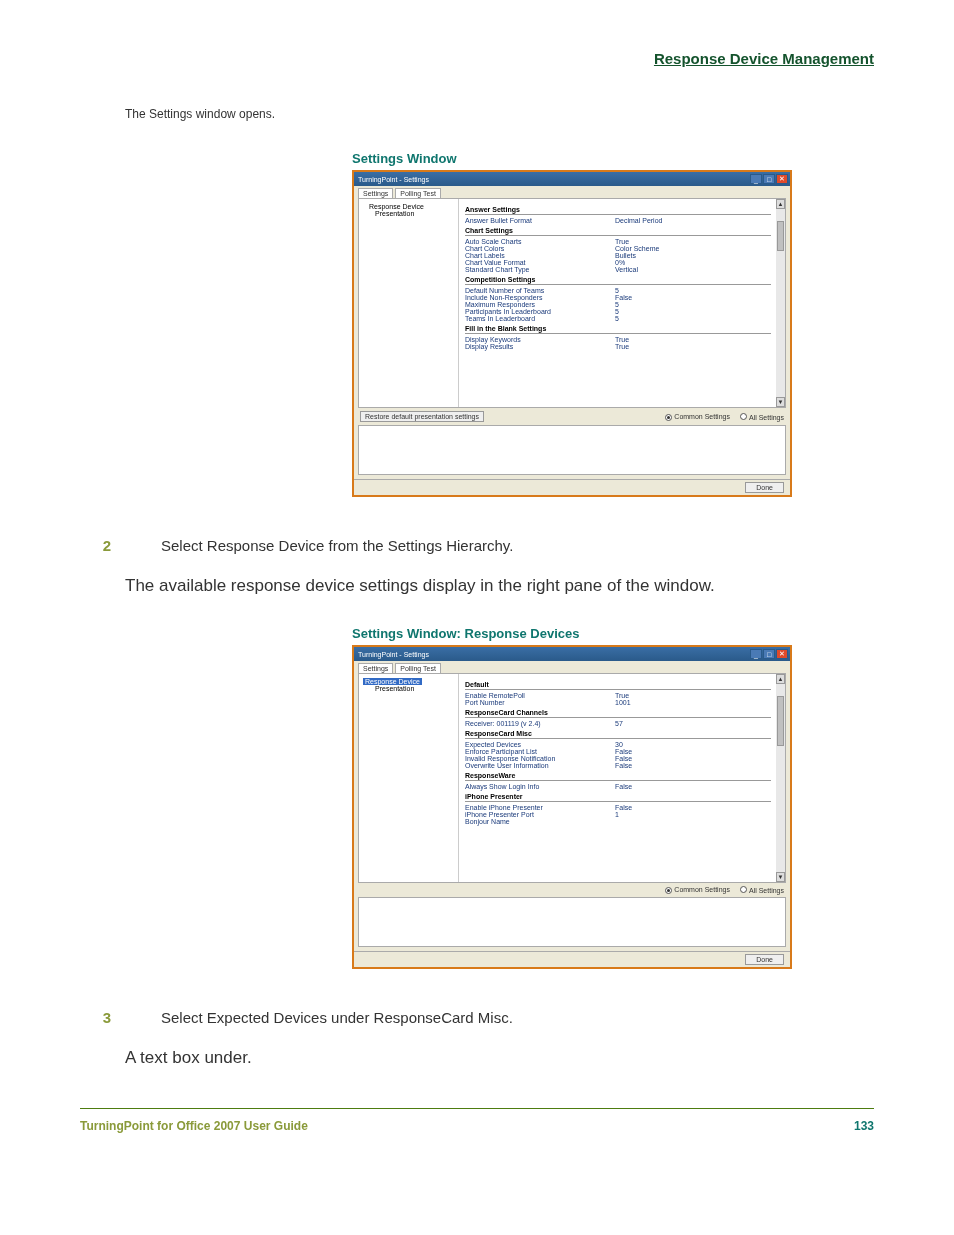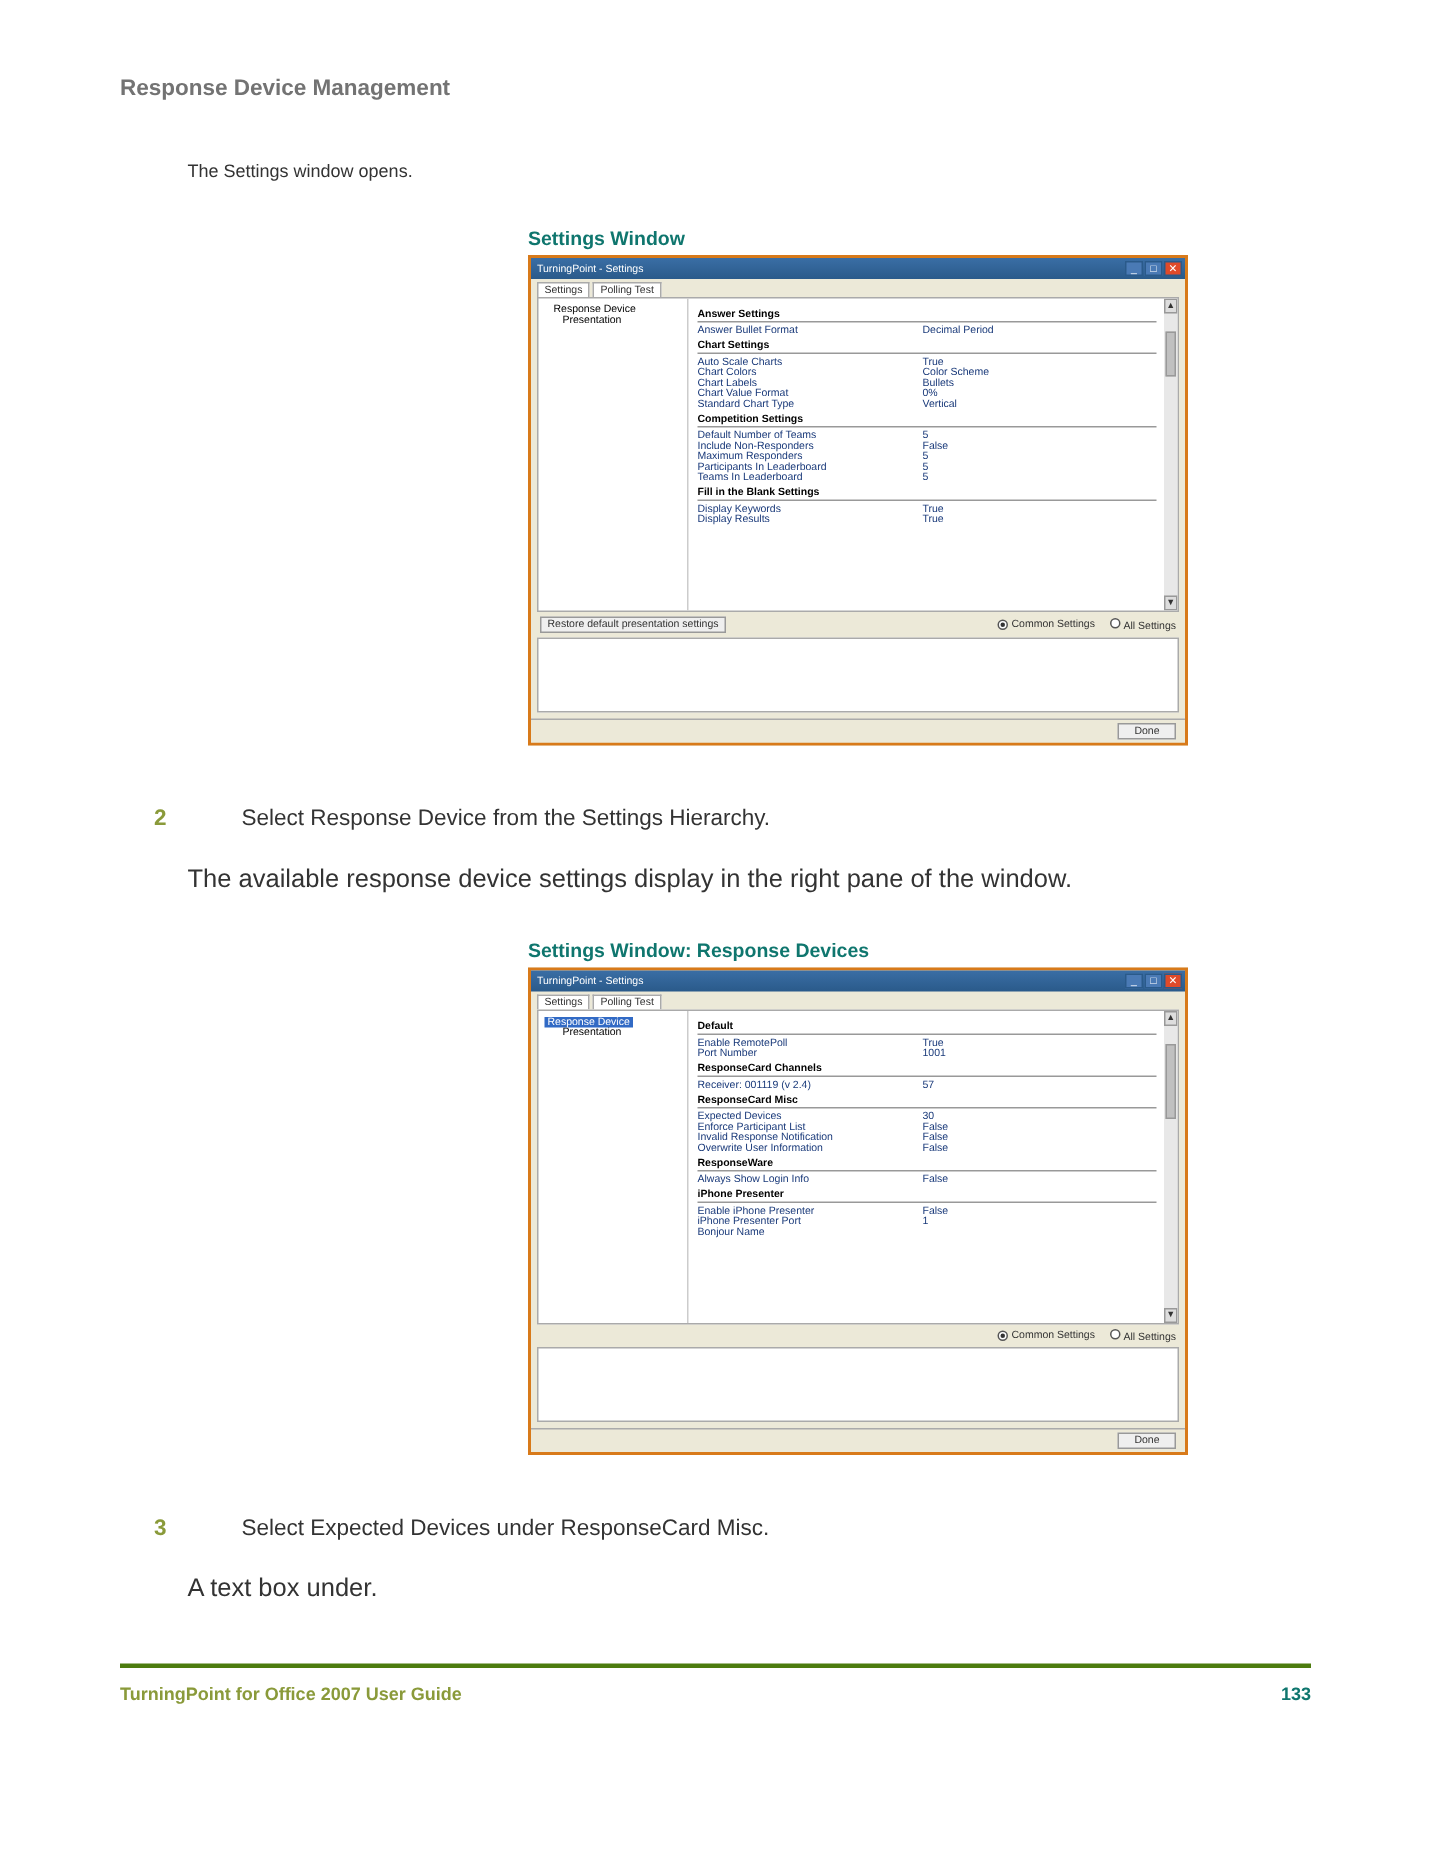--- a/index.html
+++ b/index.html
@@ -4,24 +4,26 @@
 <style>
   * { box-sizing: border-box; margin: 0; padding: 0; }
   body {
     font-family: "Segoe UI", Arial, sans-serif;
     background: #fff;
     color: #333;
     width: 954px;
     padding: 50px 80px 40px 80px;
   }
   .header-right {
-    color: #737373;
+    text-align: right;
+    color: #14532d;
     font-size: 15px;
     font-weight: 600;
     margin-bottom: 40px;
+    text-decoration: underline;
   }
   .body-text {
     font-size: 12px;
     margin-bottom: 30px;
     margin-left: 45px;
   }
   .caption {
     color: #0f766e;
     font-size: 13px;
     font-weight: 700;
@@ -120,21 +122,21 @@
   .done-btn {
     border: 1px solid #999;
     background: #efefef;
     padding: 1px 10px;
     font-size: 7px;
   }
   .step-row { display: flex; margin-bottom: 22px; }
   .step-num { width: 45px; text-align: right; padding-right: 14px; color: #8a9a3a; font-weight: 700; font-size: 15px; }
   .step-text { font-size: 15px; flex: 1; margin-left: 36px; }
   .sub-text { margin-left: 45px; font-size: 17px; margin-bottom: 30px; }
-  .footer-line { border-top: 3px solid #4d7c0f; margin-top: 40px; padding-top: 10px; display: flex; justify-content: space-between; font-size: 12px;}
+  .footer-line { border-top: 1px solid #4d7c0f; margin-top: 40px; padding-top: 10px; display: flex; justify-content: space-between; font-size: 12px;}
   .footer-left { color: #8a9a3a; font-weight: 600; }
   .footer-right { color: #0f766e; font-weight: 600; }
 </style>
 </head>
 <body>
 
 <div class="header-right">Response Device Management</div>
 
 <div class="body-text">The Settings window opens.</div>
 

